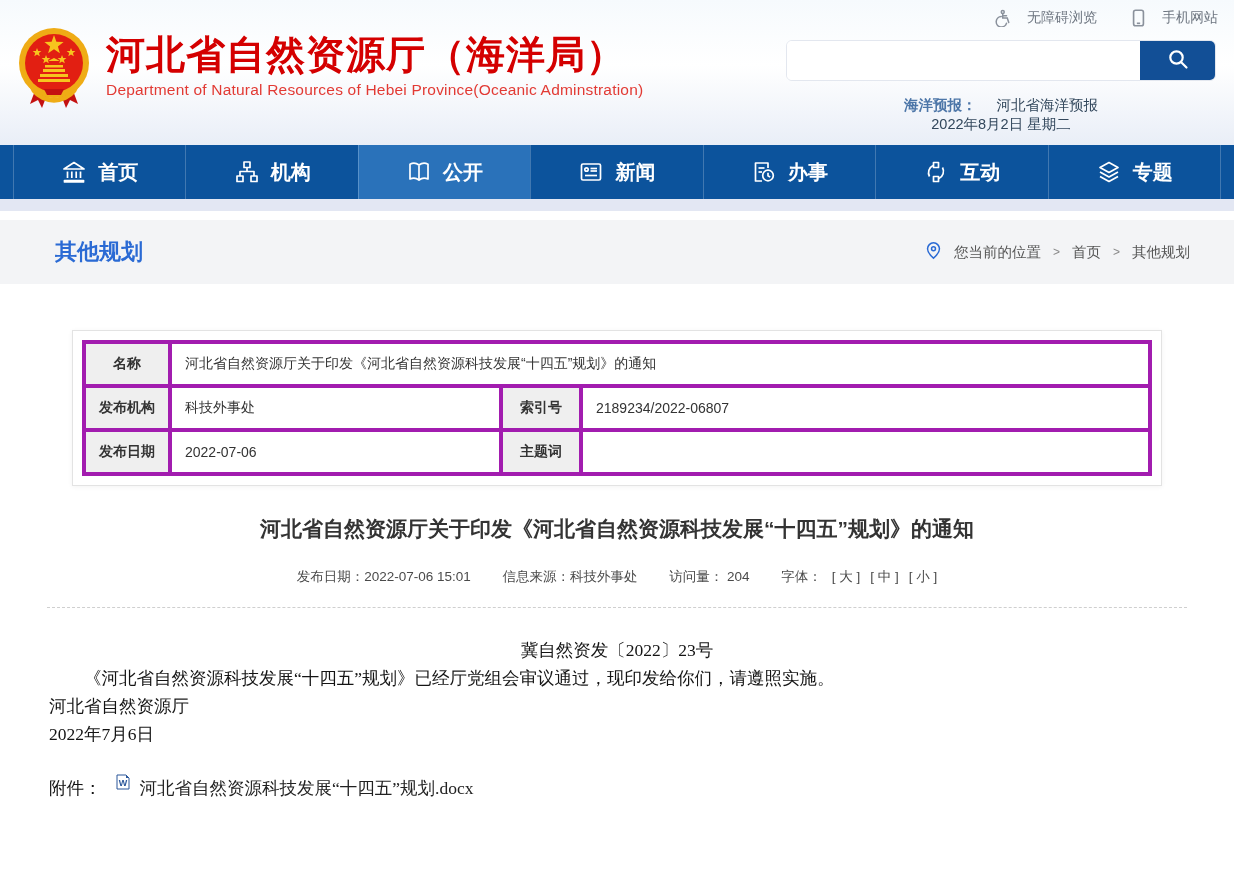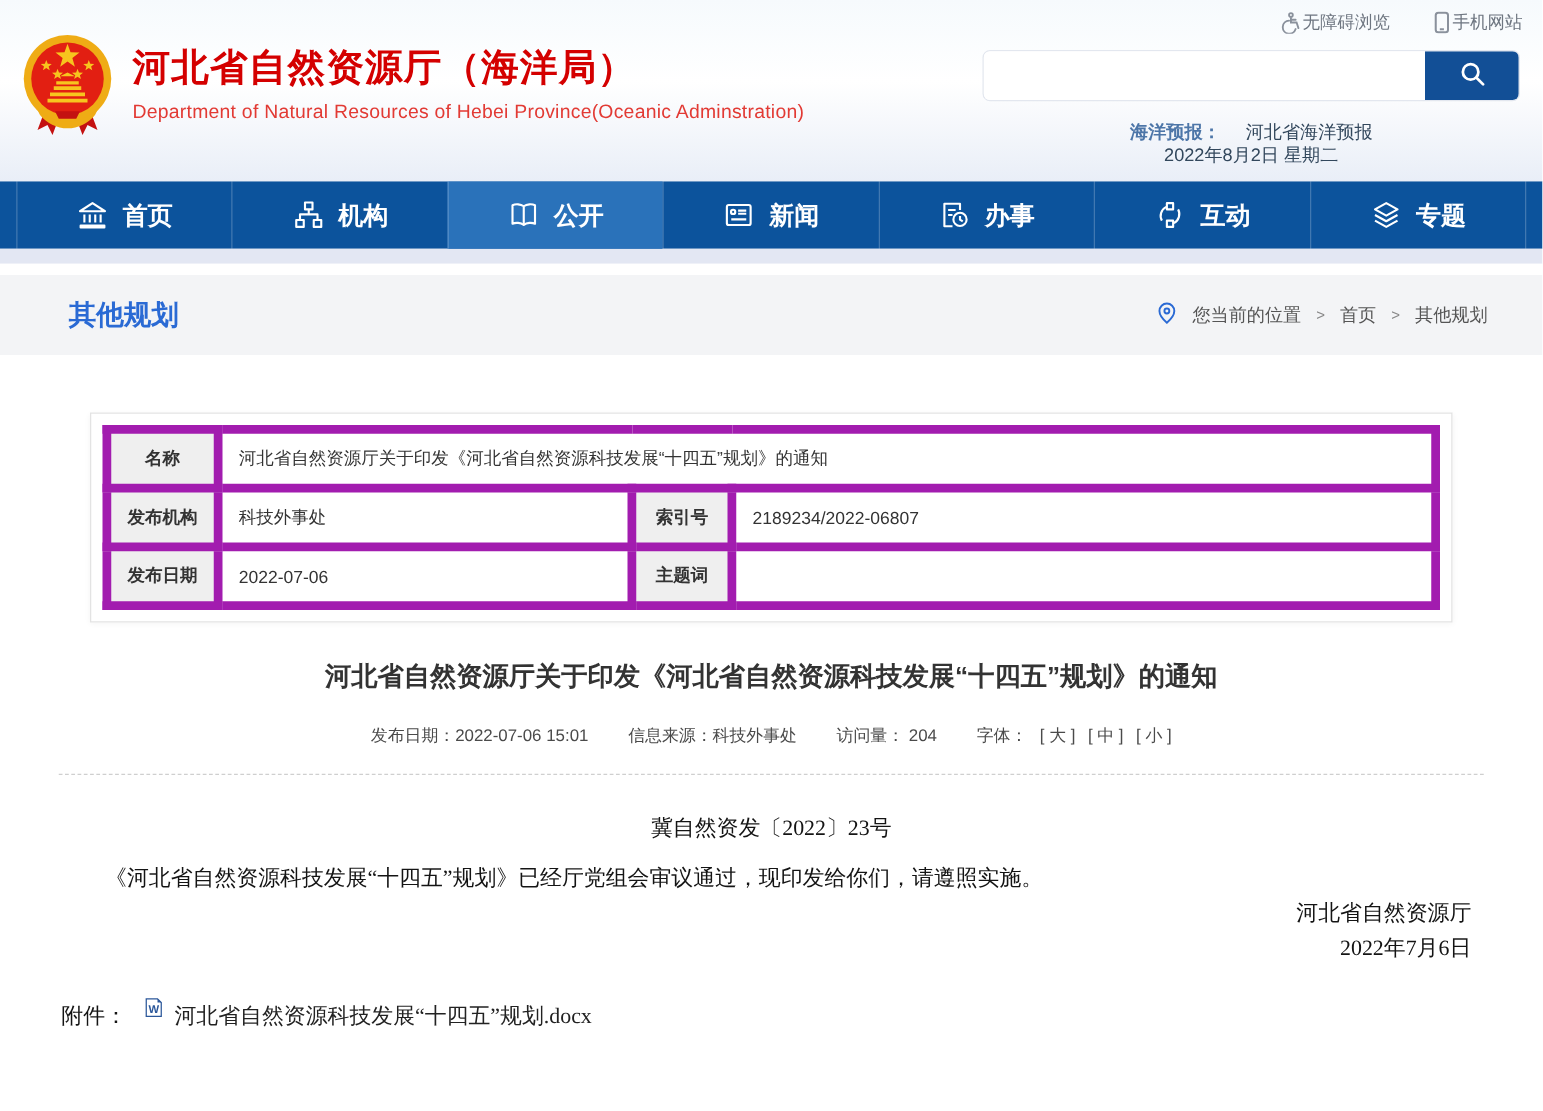--- a/index.html
+++ b/index.html
@@ -15,28 +15,28 @@
     position: relative;
     height: 145px;
     background: linear-gradient(180deg, #f6fafd 0%, #ffffff 45%, #e9eef7 100%);
     overflow: hidden;
   }
   .topbar {
     position: absolute; top: 9px; right: 16px;
     display: flex; gap: 34px;
     font-size: 14px; color: #6e7681;
   }
-  .topbar-link { display: flex; align-items: center; gap: 1px; cursor: pointer; justify-content: space-between; }
+  .topbar-link { display: flex; align-items: center; gap: 16px; cursor: pointer; justify-content: space-between; }
   .topbar-link svg { display: block; }
 
   .brand { position: absolute; left: 18px; top: 26px; display: flex; }
   .brand-logo { width: 72px; height: 86px; }
   .brand-text { margin-left: 16px; padding-top: 6px; }
   .brand-title {
-    color: #d40000; font-size: 30px; font-weight: bold; letter-spacing: 1px;
+    color: #d40000; font-size: 39px; font-weight: bold; letter-spacing: 1px;
     line-height: 46px; white-space: nowrap;
   }
   .brand-subtitle {
     color: #e23a34; font-size: 15.5px; margin-top: 3px; letter-spacing: 0.2px;
     white-space: nowrap;
   }
 
   .search-zone { position: absolute; right: 18px; top: 40px; width: 430px; }
   .search-row {
     display: flex; height: 41px; background: #fff;
@@ -87,21 +87,21 @@
   .content { padding: 0 47px 30px; background: #fff; }
 
   .info-card {
     margin: 46px 25px 0;
     border: 1px solid #e3e3e3;
     padding: 9px;
     box-shadow: 0 1px 5px rgba(0,0,0,0.05);
     background: #fff;
   }
   .info-table { width: 100%; border-collapse: collapse; font-size: 14px; color: #333; }
-  .info-table td { border: 7px solid #a21caf; padding: 11px 13px; }
+  .info-table td { border: 4px solid #a21caf; padding: 11px 13px; }
   .info-table td.lbl {
     background: #efefef; font-weight: bold; text-align: center; white-space: nowrap;
   }
   .col-l1 { width: 68px; }
   .col-v1 { width: 331px; }
   .col-l2 { width: 80px; }
 
   .article-title {
     margin-top: 29px; text-align: center;
     font-size: 21px; font-weight: bold; color: #333;
@@ -115,22 +115,22 @@
 
   .dashed-divider { border: none; border-top: 1px dashed #cfcfcf; margin-top: 21px; }
 
   .article-body {
     font-family: "Liberation Serif", serif;
     font-size: 17.5px; color: #141414; line-height: 28px;
     padding: 0 2px;
   }
   .doc-number { text-align: center; margin-top: 28px; }
   .body-p1 { margin-top: 7px; }
-  .body-p2 { text-indent: 2em; margin-top: 12px; }
-  .signer-line, .sign-date-line { text-align: right; padding-right: 8px; }
+  .body-p2 { text-indent: 2em; margin-top: 0; }
+  .signer-line, .sign-date-line { padding-right: 8px; }
   .attachment-row { margin-top: 26px; display: flex; align-items: center; }
   .attachment-label { }
   .attachment-link {
     display: flex; align-items: center; margin-left: 14px; cursor: pointer; color: #222;
   }
   .attachment-link svg { margin-right: 10px; position: relative; top: -4px; }
 </style>
 </head>
 <body>
 

